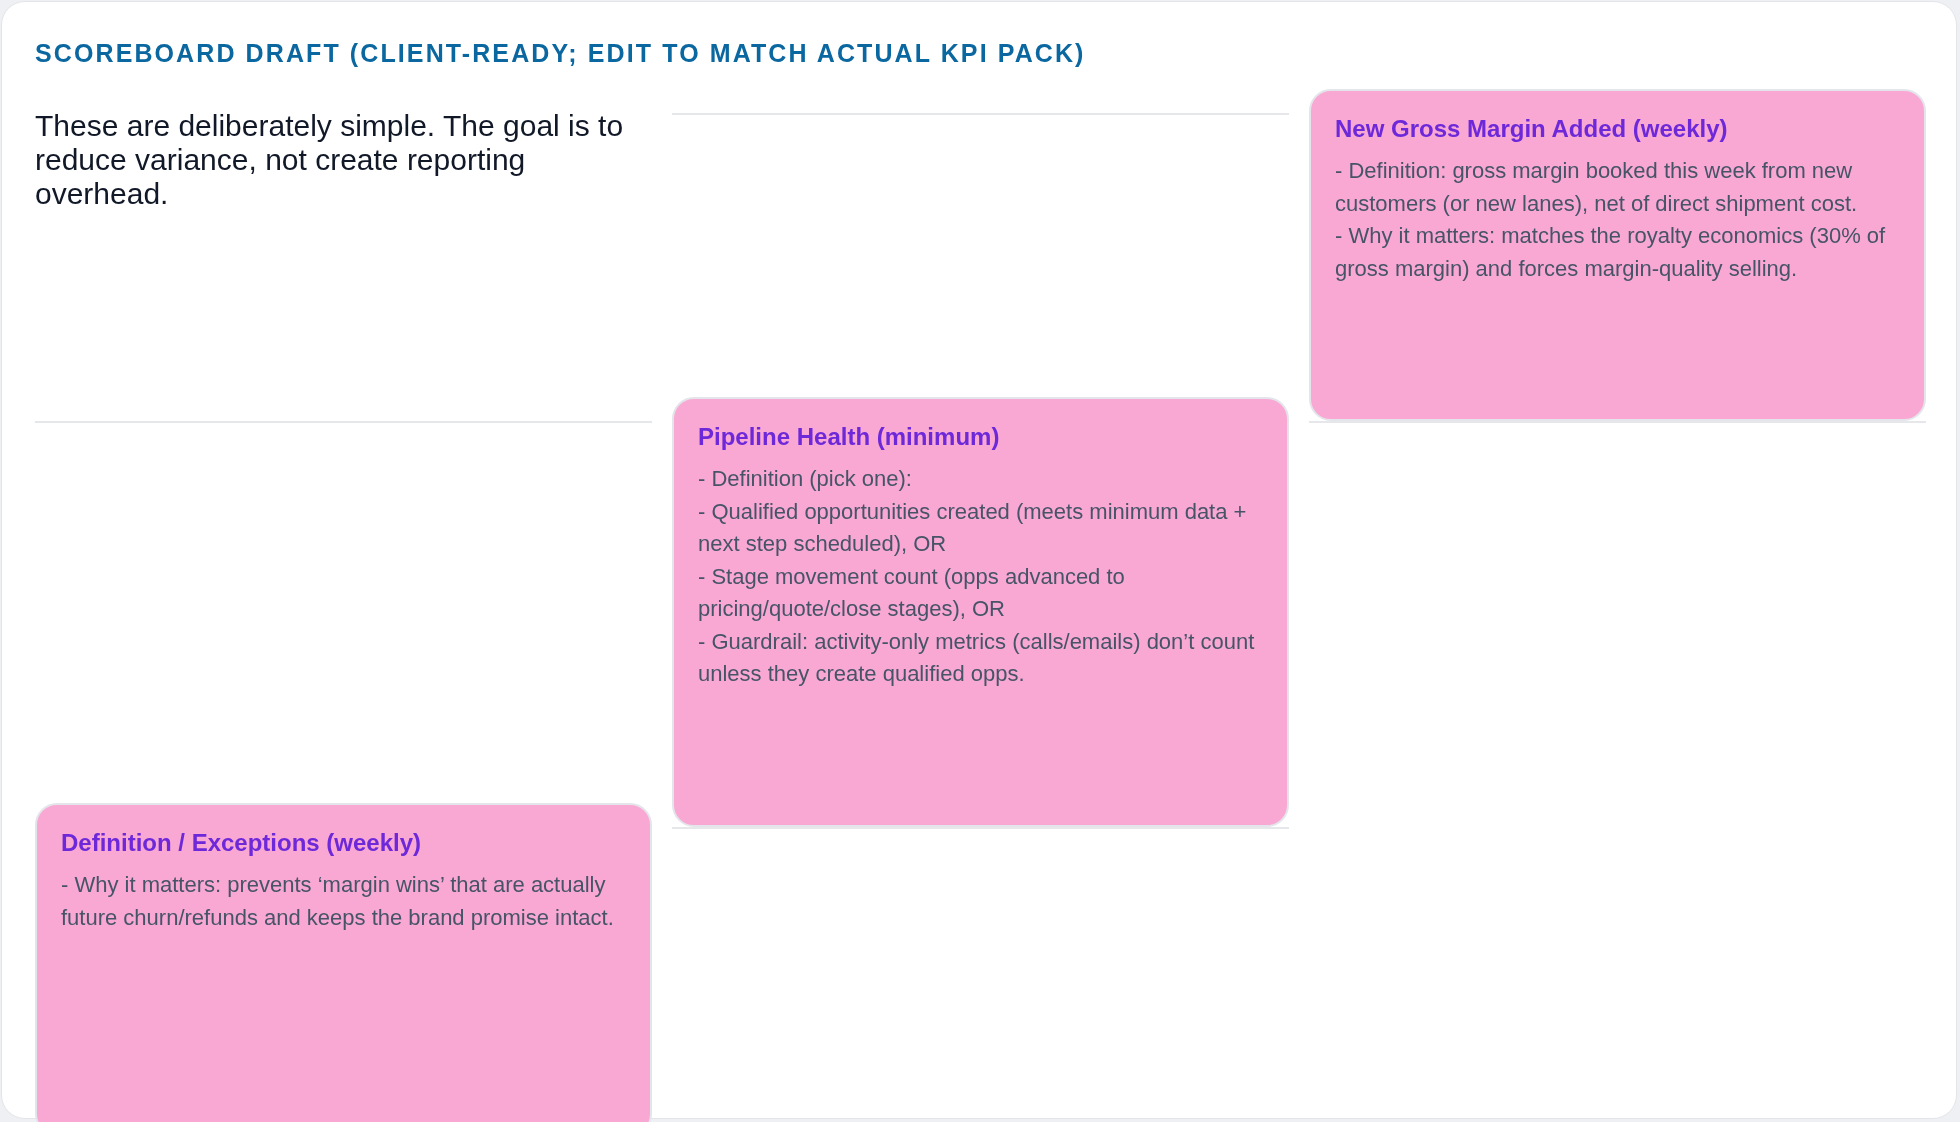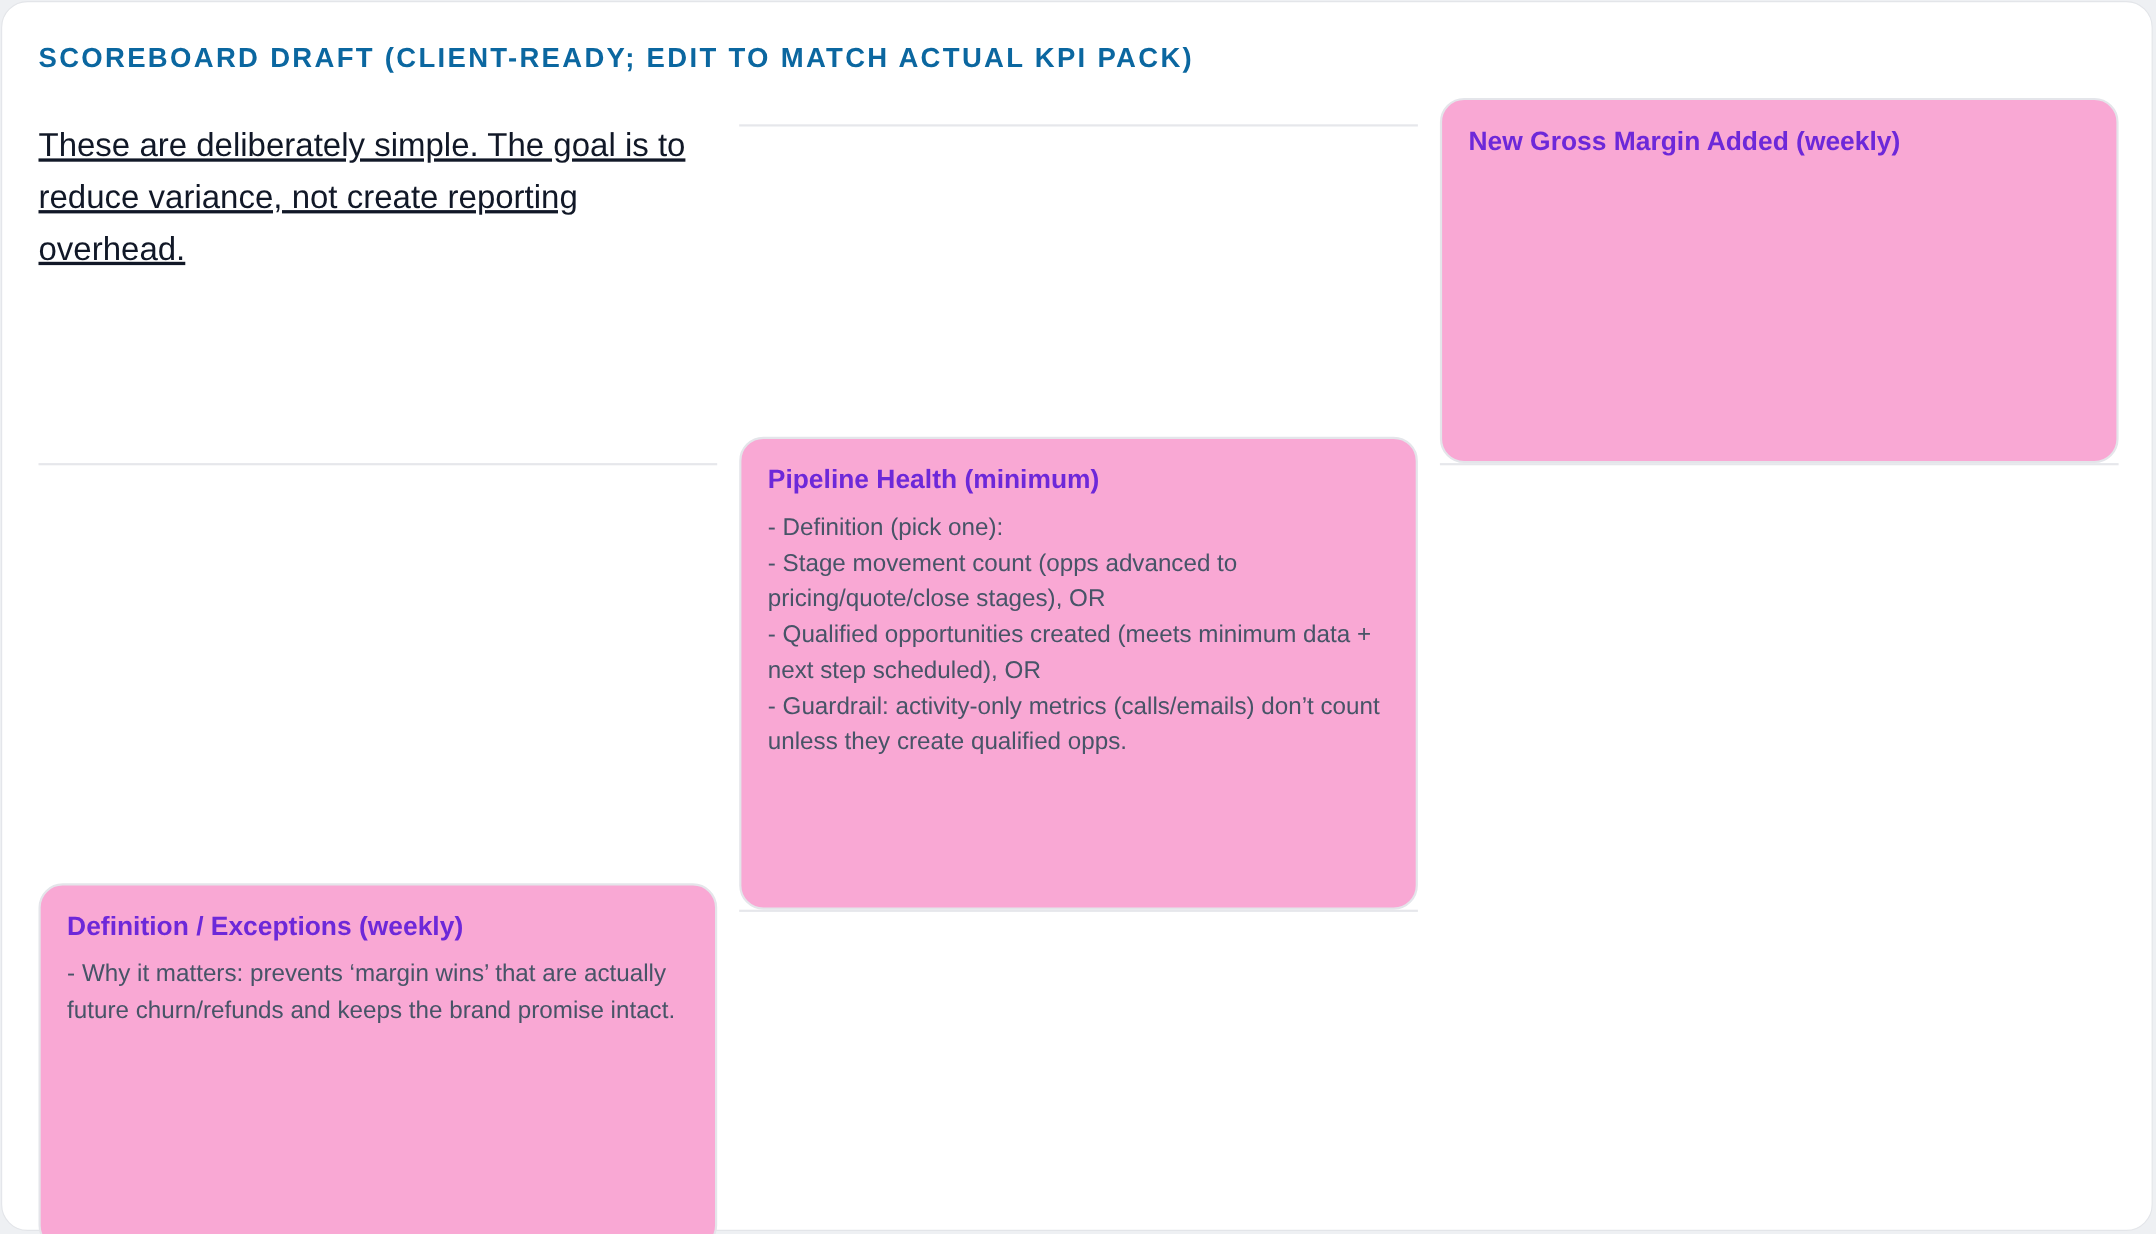--- a/index.html
+++ b/index.html
@@ -59,24 +59,23 @@
       left: 0;
       right: 0;
       top: 24px;
       height: 2px;
       background: #e6e7eb;
     }
     .intro {
       margin: 0;
       padding-top: 20px;
       font-size: 30px;
-      line-height: 47px;
+      line-height: 34px;
       color: #111827;
       width: 610px;
-      text-decoration: underline;
     }
     .kpi-card {
       border: 2px solid #e4e5ea;
       border-radius: 22px;
       background: #f9a8d4;
       padding: 22px 24px 20px 24px;
       height: 100%;
     }
     .kpi-title {
       margin: 0 0 10px 0;
@@ -103,31 +102,35 @@
 
   <div class="grid">
 
     <div class="cell">
       <p class="intro">These are deliberately simple. The goal is to reduce variance, not create reporting overhead.</p>
     </div>
     <div class="cell cell-empty"></div>
     <div class="cell">
       <div class="kpi-card">
         <h2 class="kpi-title">New Gross Margin Added (weekly)</h2>
+        <p class="kpi-body">
+          <span class="kpi-line">- Definition: gross margin booked this week from new customers (or new lanes), net of direct shipment cost.</span>
+          <span class="kpi-line">- Why it matters: matches the royalty economics (30% of gross margin) and forces margin-quality selling.</span>
+        </p>
       </div>
     </div>
 
     <div class="cell cell-empty"></div>
     <div class="cell">
       <div class="kpi-card">
         <h2 class="kpi-title">Pipeline Health (minimum)</h2>
         <p class="kpi-body">
           <span class="kpi-line">- Definition (pick one):</span>
+          <span class="kpi-line">- Qualified opportunities created (meets minimum data + next step scheduled), OR</span>
           <span class="kpi-line">- Stage movement count (opps advanced to pricing/quote/close stages), OR</span>
-          <span class="kpi-line">- Qualified opportunities created (meets minimum data + next step scheduled), OR</span>
           <span class="kpi-line">- Guardrail: activity-only metrics (calls/emails) don’t count unless they create qualified opps.</span>
         </p>
       </div>
     </div>
     <div class="cell cell-empty"></div>
 
     <div class="cell">
       <div class="kpi-card">
         <h2 class="kpi-title">Definition / Exceptions (weekly)</h2>
         <p class="kpi-body">

